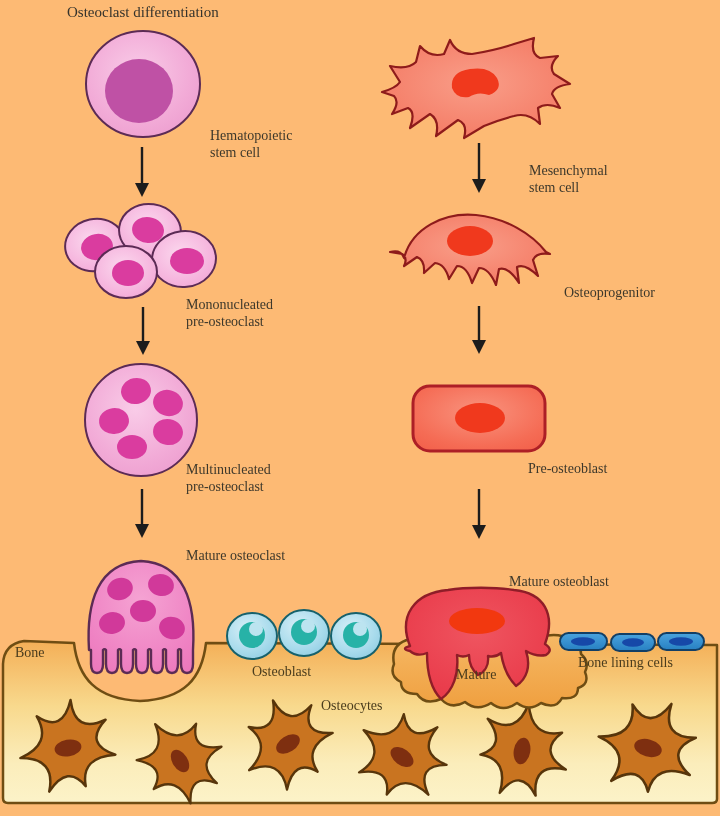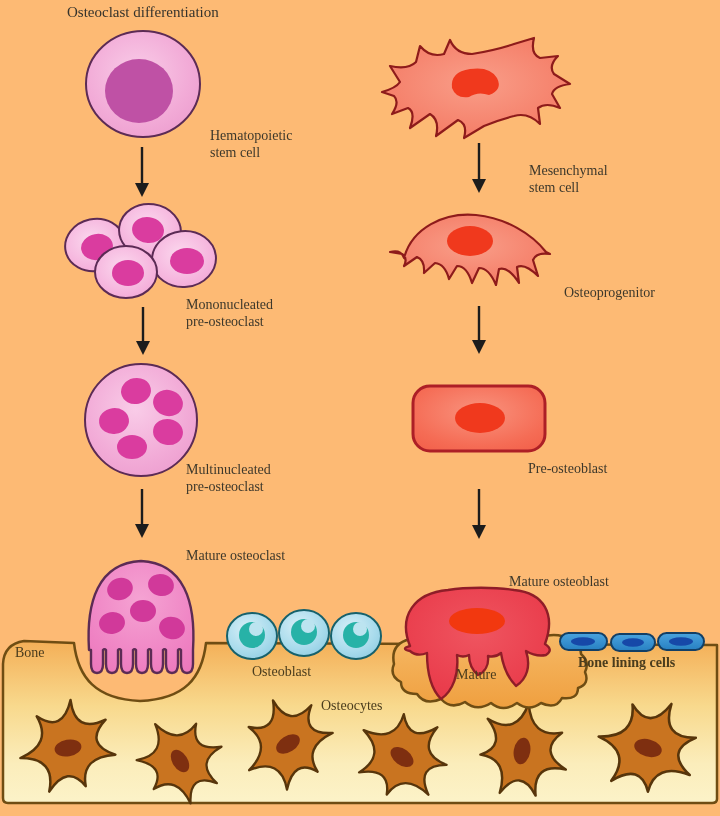--- a/index.html
+++ b/index.html
@@ -271,16 +271,16 @@
     <div>Mature osteoclast</div>
   </div>
 
   <div class="label" style="left:509px;top:573px;text-align:right;">
     <div>Mature osteoblast</div>
   </div>
 
   <div class="label bone-label" style="left:15px;top:644px;">Bone</div>
   <div class="label bone-label" style="left:252px;top:663px;">Osteoblast</div>
   <div class="label bone-label" style="left:456px;top:666px;">Mature</div>
-  <div class="label bone-label" style="left:578px;top:654px;font-weight:bold;">Bone lining cells</div>
+  <div class="label bone-label" style="left:578px;top:654px;">Bone lining cells</div>
   <div class="label bone-label" style="left:321px;top:697px;">Osteocytes</div>
 
 </div>
 
 </body></html>

